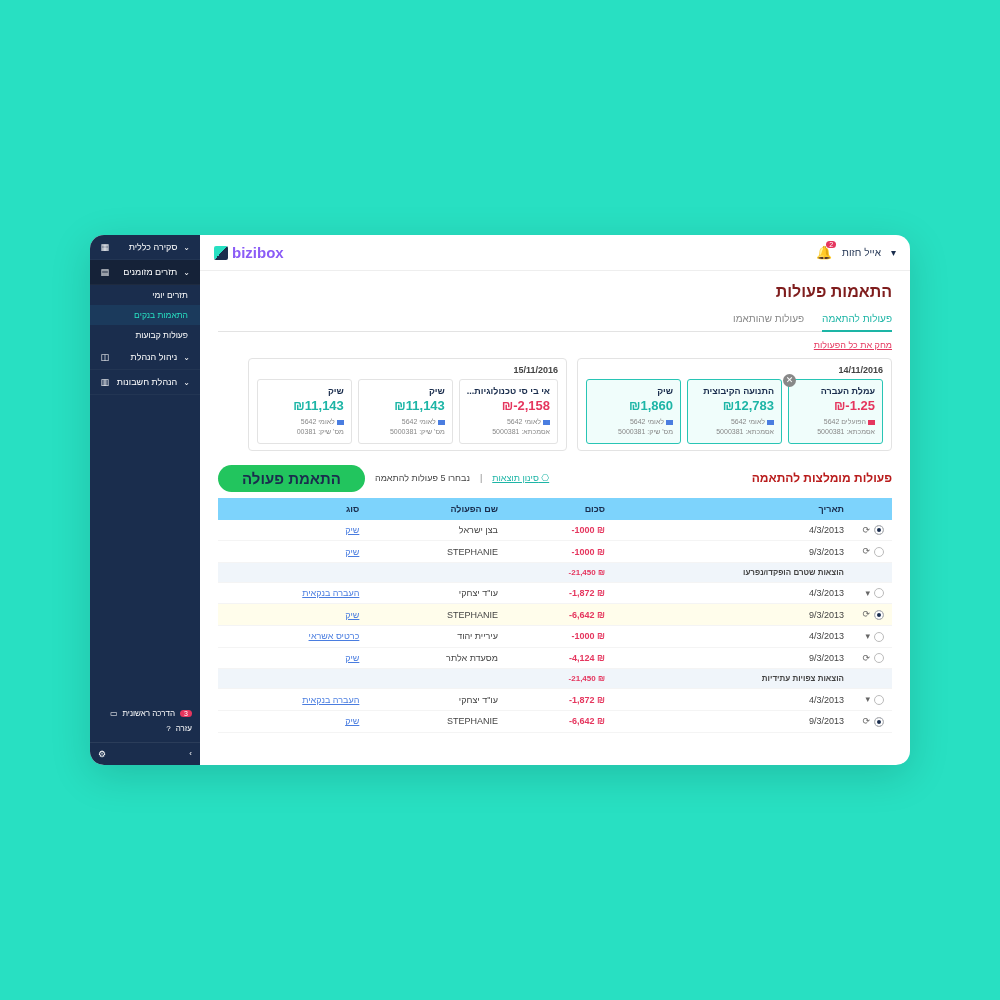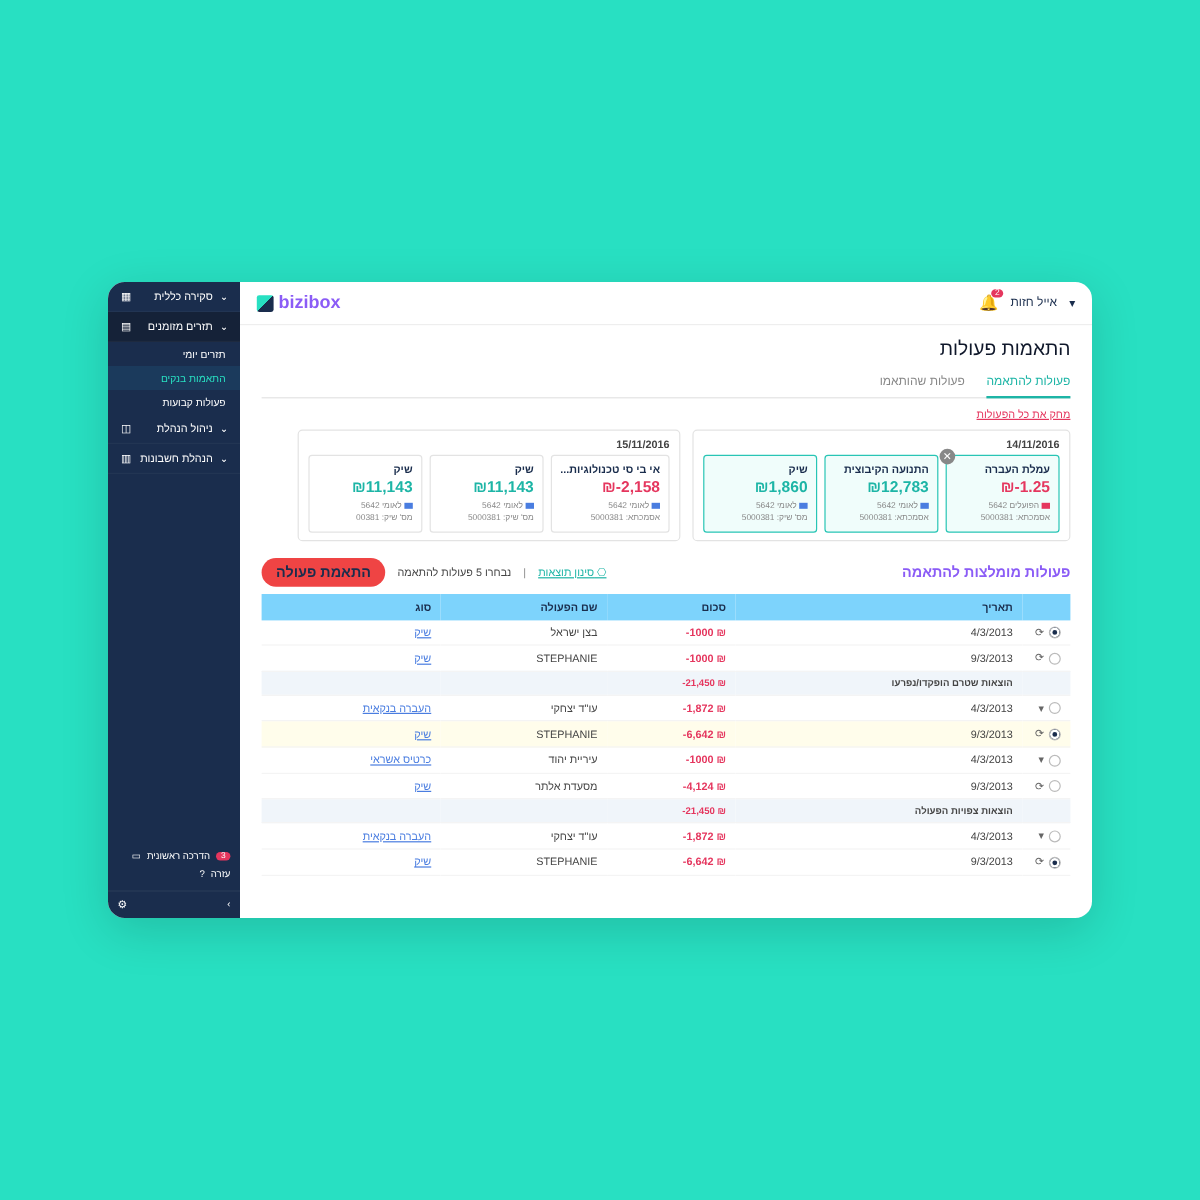--- a/index.html
+++ b/index.html
@@ -18,21 +18,21 @@
 .chev{font-size:8px}
 .main{flex:1;display:flex;flex-direction:column;overflow:hidden}
 .topbar{height:36px;display:flex;align-items:center;justify-content:space-between;padding:0 14px;border-bottom:1px solid #eee}
 .brand{display:flex;align-items:center;gap:4px;font-size:15px;font-weight:700;color:#8b5cf6}
 .brand-mark{width:14px;height:14px;background:linear-gradient(135deg,#28e0c2 50%,#1a2d4d 50%);border-radius:2px}
 .user{display:flex;align-items:center;gap:10px;font-size:10px;color:#1a2d4d}
 .bell{position:relative;font-size:13px}
 .bell-badge{position:absolute;top:-4px;right:-4px;background:#e5365e;color:#fff;border-radius:7px;font-size:7px;padding:0 3px}
 .content{padding:12px 18px;overflow:auto;flex:1}
 .page-head{display:flex;justify-content:space-between;align-items:flex-end;margin-bottom:6px}
-.page-title{font-size:16px;font-weight:400;color:#0f172a}
+.page-title{font-size:16px;font-weight:700;color:#7f1d1d}
 .tabs{display:flex;gap:18px;font-size:10px;border-bottom:1px solid #e3e3e3;margin-bottom:8px}
 .tab{padding:6px 0;color:#888;cursor:pointer}
 .tab.active{color:#1db5a6;border-bottom:2px solid #1db5a6;margin-bottom:-1px}
 .info-row{display:flex;justify-content:space-between;align-items:center;font-size:9px;margin-bottom:8px}
 .info-text{color:#888}
 .info-icon{display:inline-block;width:10px;height:10px;border-radius:50%;background:#1db5a6;color:#fff;text-align:center;font-size:8px;line-height:10px;margin-left:3px}
 .del-all{color:#e5365e;text-decoration:underline;cursor:pointer}
 .cards-wrap{display:flex;gap:10px;margin-bottom:14px}
 .date-group{border:1px solid #e3e3e3;border-radius:4px;padding:6px 8px}
 .dg-header{font-size:9px;color:#444;font-weight:700;text-align:right;margin-bottom:4px}
@@ -40,24 +40,24 @@
 .card{border:1px solid #e3e3e3;border-radius:3px;padding:6px 7px;min-width:95px;position:relative;text-align:right}
 .card.selected{border:1.5px solid #28c5b5;background:#f0fdfb}
 .card-close{position:absolute;top:-6px;left:-6px;width:13px;height:13px;border-radius:50%;background:#888;color:#fff;font-size:9px;text-align:center;line-height:13px;cursor:pointer}
 .card-title{font-size:9px;color:#1a2d4d;font-weight:700;margin-bottom:2px;white-space:nowrap;overflow:hidden;text-overflow:ellipsis}
 .card-amt{font-size:13px;font-weight:700;direction:ltr;text-align:right;margin-bottom:4px}
 .pos{color:#1db5a6}.neg{color:#e5365e}
 .card-meta{font-size:7px;color:#888;line-height:1.4}
 .card-meta .dot{display:inline-block;width:7px;height:5px;margin-left:2px;vertical-align:middle}
 .dot.blue{background:#4a7de0}.dot.red{background:#e5365e}
 .sec-head{display:flex;justify-content:space-between;align-items:center;margin-bottom:6px}
-.sec-title{font-size:12px;font-weight:700;color:#8b5cf6}
+.sec-title{font-size:12px;font-weight:700;color:#b91c1c}
 .filters{display:flex;align-items:center;gap:10px;font-size:9px}
 .filt-link{color:#1db5a6;text-decoration:underline;cursor:pointer}
-.btn-yellow{background:#ef4444;border:none;border-radius:14px;padding:5px 12px;font-size:12px;font-weight:700;cursor:pointer;color:#1a2d4d}
+.btn-yellow{background:#22c55e;border:none;border-radius:14px;padding:5px 24px;font-size:15px;font-weight:700;cursor:pointer;color:#1a2d4d}
 table{width:100%;border-collapse:collapse;font-size:9px}
 th{background:#7dd3fc;padding:6px 8px;text-align:right;color:#1a2d4d;font-weight:700;font-size:9px}
 td{padding:5px 8px;text-align:right;color:#444;border-bottom:1px solid #f4f4f4}
 tr.hl{background:#fffdeb}
 tr.subtotal td{background:#f0f5fa;font-size:8px}
 .link{color:#4a7de0;text-decoration:underline;cursor:pointer}
 .amt{direction:ltr;display:inline-block}
 .chk{width:10px;height:10px;border:1px solid #bbb;border-radius:50%;display:inline-block;vertical-align:middle}
 .chk.on{background:#1a2d4d;box-shadow:inset 0 0 0 2px #fff}
 .row-icon{font-size:9px;color:#666;margin-right:4px}
@@ -197,21 +197,21 @@
             </tr>
             <tr>
               <td><span class="chk"></span><span class="row-icon">⟳</span></td>
               <td>9/3/2013</td>
               <td><span class="amt neg" style="font-weight:700">-4,124 ₪</span></td>
               <td>מסעדת אלתר</td>
               <td><span class="link">שיק</span></td>
             </tr>
             <tr class="subtotal">
               <td></td>
-              <td colspan="1" style="font-weight:700">הוצאות צפויות הפעולה</td>
+              <td colspan="1" style="font-weight:700">הוצאות צפויות עתידיות</td>
               <td><span class="amt neg" style="font-weight:700">-21,450 ₪</span></td>
               <td></td>
               <td></td>
             </tr>
             <tr>
               <td><span class="chk"></span><span class="row-icon">▾</span></td>
               <td>4/3/2013</td>
               <td><span class="amt neg" style="font-weight:700">-1,872 ₪</span></td>
               <td>עו"ד יצחקי</td>
               <td><span class="link">העברה בנקאית</span></td>

